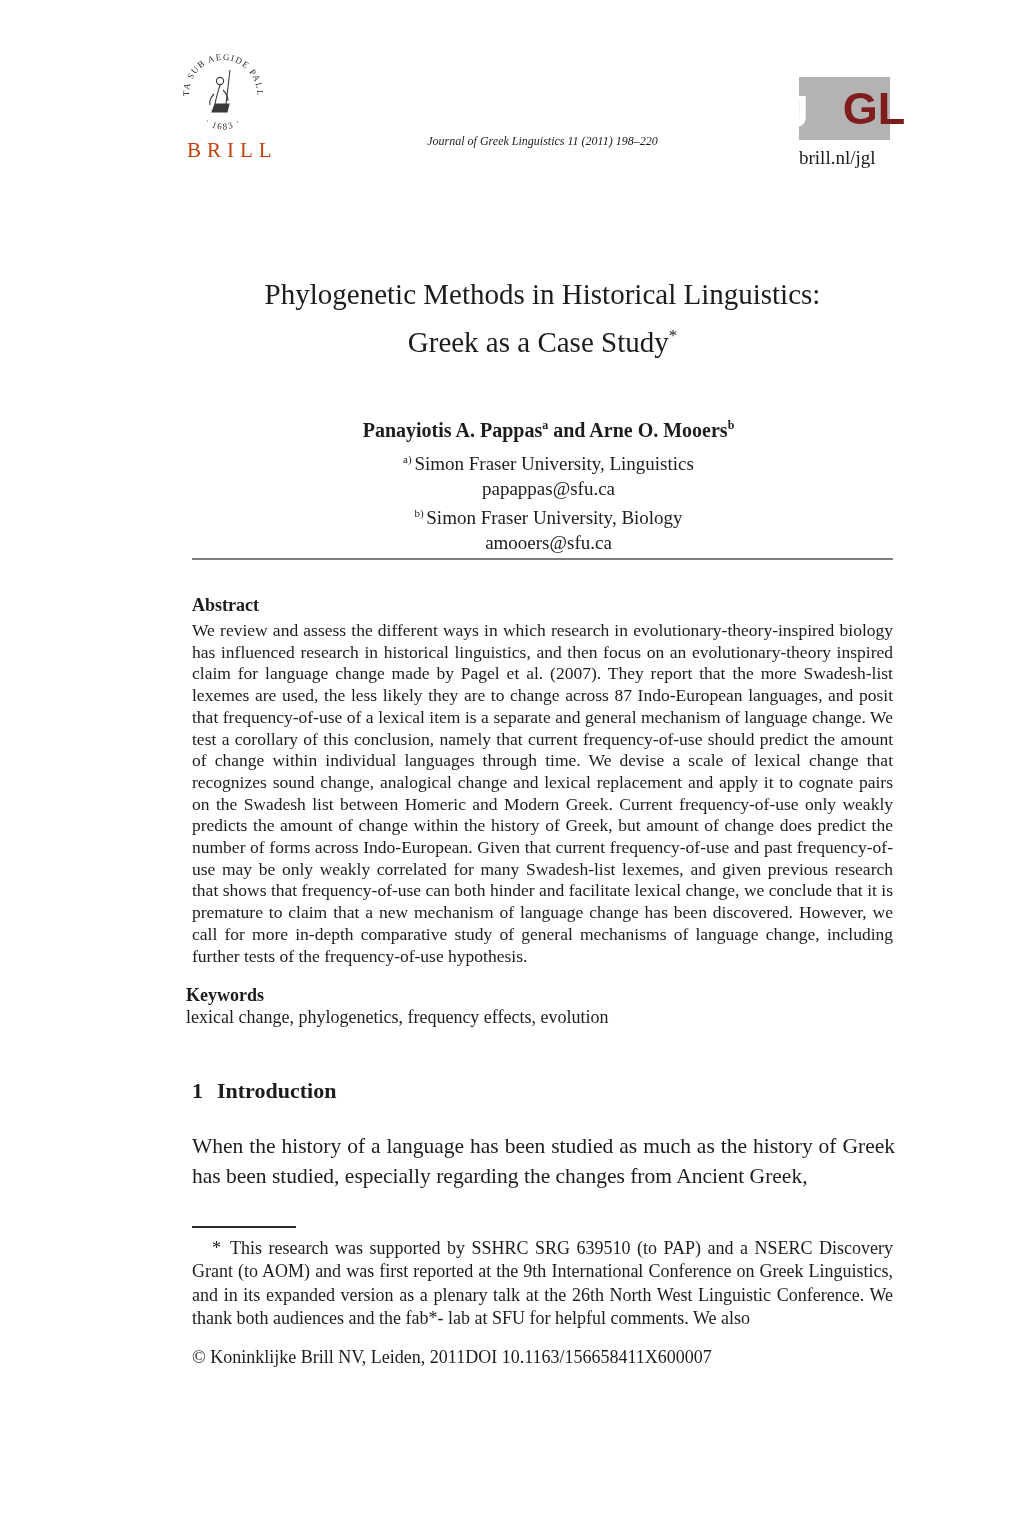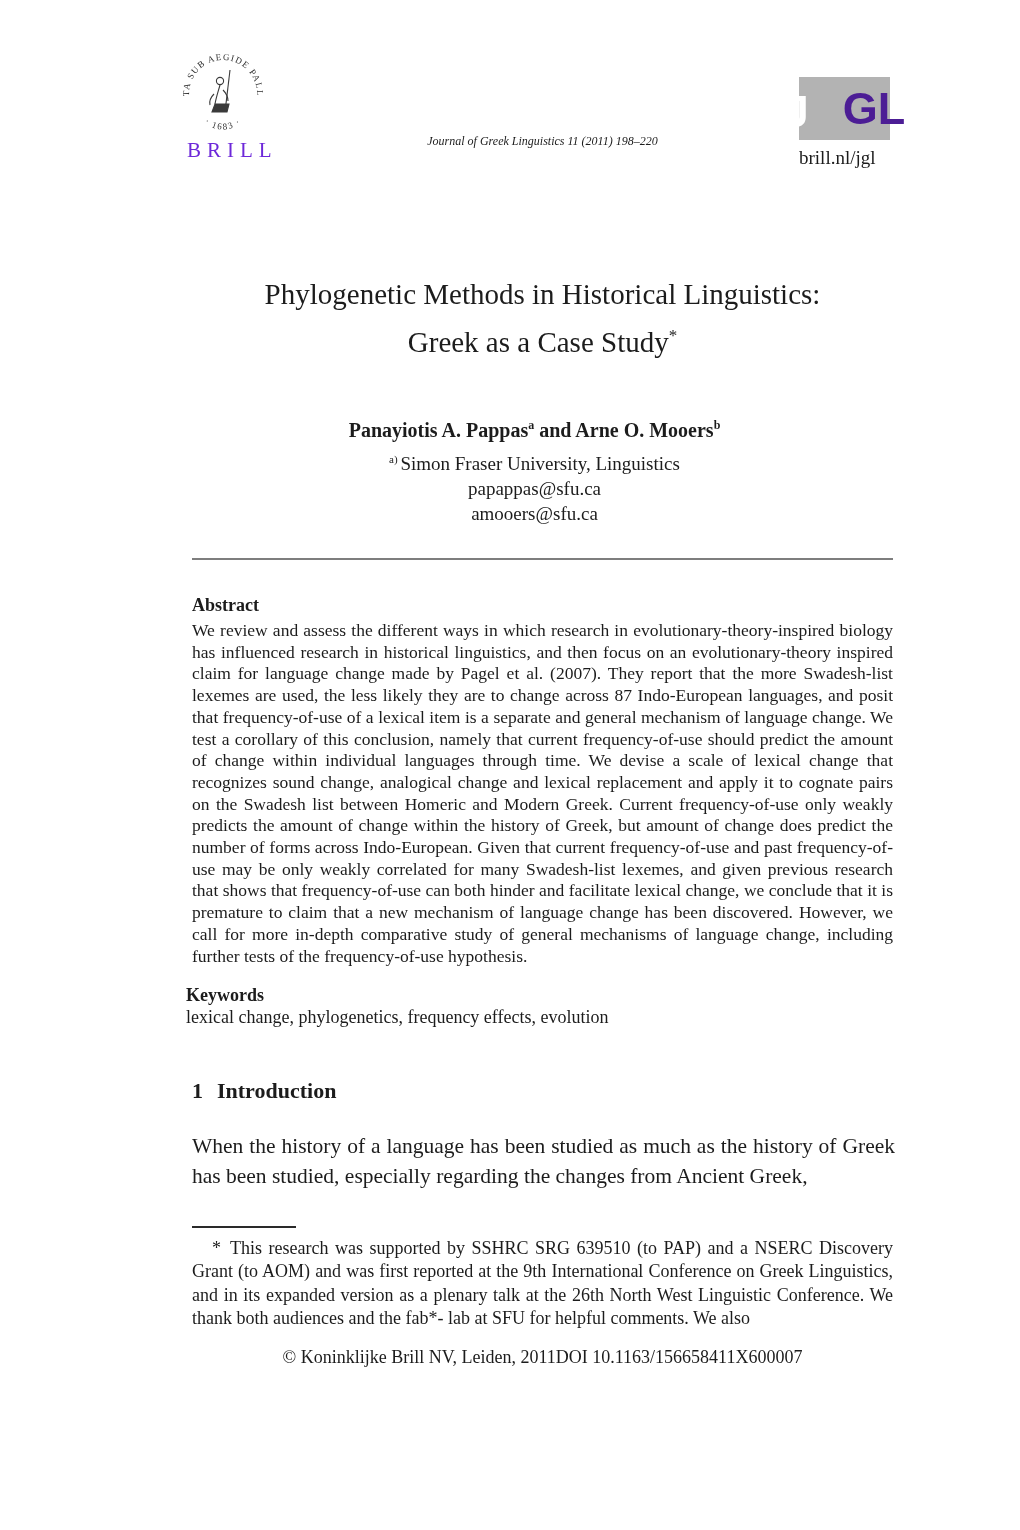--- a/index.html
+++ b/index.html
@@ -5,41 +5,41 @@
   html,body{margin:0;padding:0;}
   body{
     width:1020px;height:1530px;position:relative;background:#ffffff;
     font-family:"Liberation Serif", serif;color:#1c1c1c;overflow:hidden;
   }
   .abs{position:absolute;}
 
   
   .brill-logo{left:181px;top:50px;width:84px;text-align:center;}
   .brill-emblem{display:block;margin:0 auto;}
-  .brill-wordmark{font-size:21px;letter-spacing:6px;margin-top:2px;color:#6d28d9;text-indent:6px;}
+  .brill-wordmark{font-size:21px;letter-spacing:6px;margin-top:2px;color:#c2410c;text-indent:6px;}
 
   
   .journal-line{left:192px;top:134px;width:701px;text-align:center;
     font-style:italic;font-size:12px;}
 
   
   .jgl-logo{left:799px;top:77px;width:91px;}
   .jgl-box{height:63px;background:#b3b3b3;display:flex;align-items:center;justify-content:center;
     font-family:"Liberation Sans", sans-serif;font-weight:bold;font-size:45px;line-height:1;}
   .jgl-j{color:#ffffff;position:relative;top:3px;}
-  .jgl-gl{color:#4c1d95;margin-left:34px;}
+  .jgl-gl{color:#7f1d1d;margin-left:34px;}
   .jgl-url{text-align:left;font-size:19px;margin-top:7px;}
 
   
   .title{left:160px;top:274px;width:765px;text-align:center;font-weight:normal;
     font-size:29px;line-height:41px;}
   .title sup{font-size:17px;}
 
   
-  .authors{left:184px;top:418px;width:701px;text-align:center;}
+  .authors{left:198px;top:418px;width:701px;text-align:center;}
   .authors-line{font-weight:bold;font-size:20px;margin-bottom:5px;}
   .authors-line sup{font-size:12px;}
   .affil-line{font-size:19px;line-height:25px;}
   .affil-line sup{font-size:11px;}
 
   .rule{left:192px;top:558px;width:701px;height:2px;background:#7e7e7e;}
 
   
   .abstract{left:192px;top:595px;width:701px;}
   .block-heading{font-weight:bold;font-size:18px;}
@@ -56,21 +56,21 @@
   
   .intro{left:192px;top:1132px;width:703px;font-size:21.5px;line-height:29.5px;text-align:justify;}
 
   
   .fn-rule{left:192px;top:1226px;width:104px;height:2px;background:#2a2a2a;}
   .footnote{left:192px;top:1237px;width:701px;font-size:18px;line-height:23.4px;
     text-align:justify;text-indent:20px;}
   .fn-marker{margin-right:9px;}
 
   
-  .footer{left:192px;top:1347px;width:701px;display:flex;justify-content:center;
+  .footer{left:192px;top:1347px;width:701px;display:flex;justify-content:flex-start;
     font-size:18px;}
 
   svg text{font-family:"Liberation Serif", serif;}
 </style>
 </head>
 <body>
 
 <div class="abs brill-logo">
   <svg class="brill-emblem" width="84" height="86" viewBox="0 0 84 86">
     <defs>
@@ -107,20 +107,21 @@
 
 <div class="abs title">
   <div>Phylogenetic Methods in Historical Linguistics:</div>
   <div><span>Greek as a Case Study</span><sup>*</sup></div>
 </div>
 
 <div class="abs authors">
   <div class="authors-line"><span>Panayiotis A. Pappas</span><sup>a</sup><span> and </span><span>Arne O. Mooers</span><sup>b</sup></div>
   <div class="affil-line"><sup>a) </sup><span>Simon Fraser University, Linguistics</span></div>
   <div class="affil-line"><span>papappas@sfu.ca</span></div>
+  <div class="affil-line"><sup>b) </sup><span>Simon Fraser University, Biology</span></div>
   <div class="affil-line"><span>amooers@sfu.ca</span></div>
 </div>
 
 <div class="abs rule"></div>
 
 <div class="abs abstract">
   <div class="block-heading">Abstract</div>
   <div class="abstract-body">We review and assess the different ways in which research in evolutionary-theory-inspired biology has influenced research in historical linguistics, and then focus on an evolutionary-theory inspired claim for language change made by Pagel et al. (2007). They report that the more Swadesh-list lexemes are used, the less likely they are to change across 87 Indo-European languages, and posit that frequency-of-use of a lexical item is a separate and general mechanism of language change. We test a corollary of this conclusion, namely that current frequency-of-use should predict the amount of change within individual languages through time. We devise a scale of lexical change that recognizes sound change, analogical change and lexical replacement and apply it to cognate pairs on the Swadesh list between Homeric and Modern Greek. Current frequency-of-use only weakly predicts the amount of change within the history of Greek, but amount of change does predict the number of forms across Indo-European. Given that current frequency-of-use and past frequency-of-use may be only weakly correlated for many Swadesh-list lexemes, and given previous research that shows that frequency-of-use can both hinder and facilitate lexical change, we conclude that it is premature to claim that a new mechanism of language change has been discovered. However, we call for more in-depth comparative study of general mechanisms of language change, including further tests of the frequency-of-use hypothesis.</div>
 </div>
 

